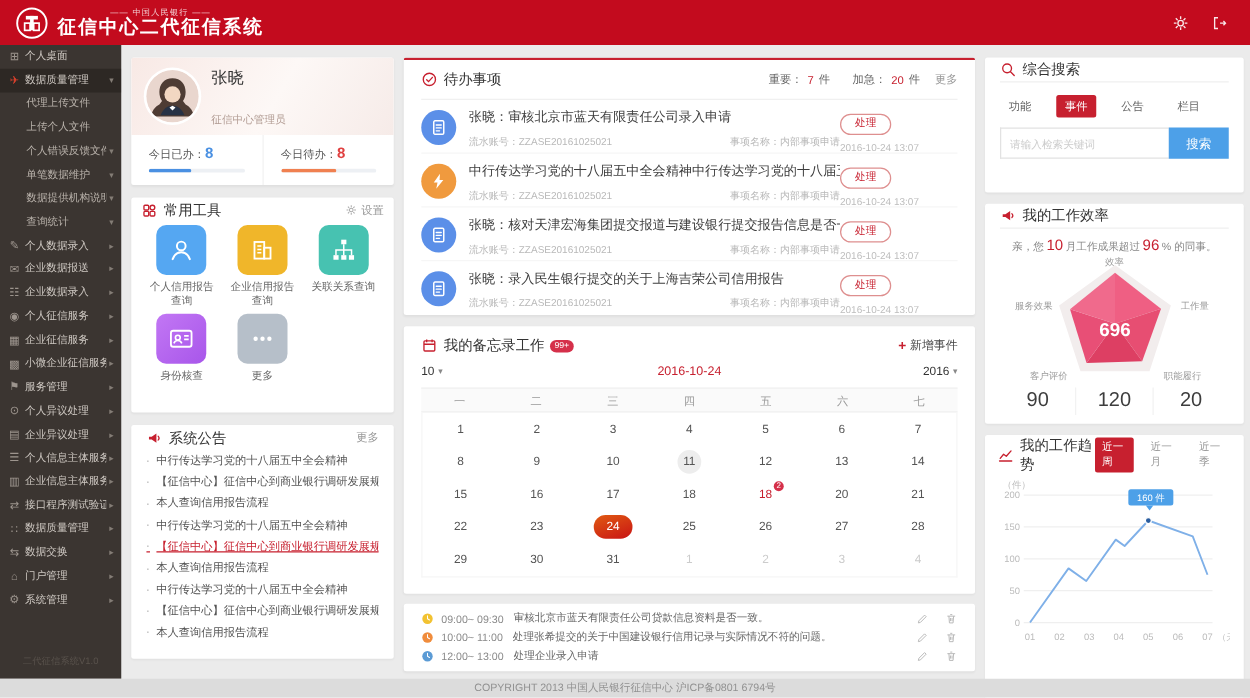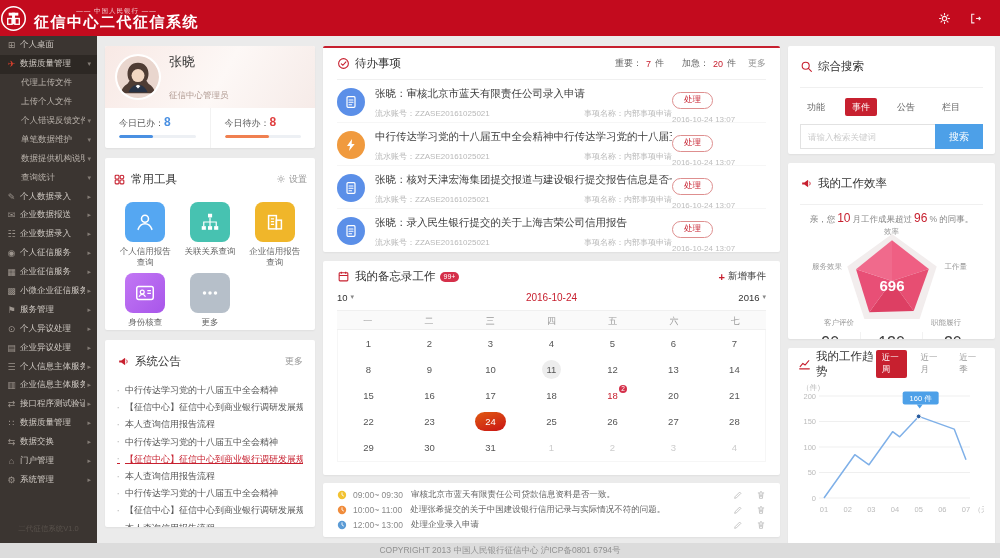--- a/index.html
+++ b/index.html
@@ -1,21 +1,21 @@
 <!DOCTYPE html>
 <html><head>
 <meta charset="utf-8">
 <style>
 *{margin:0;padding:0;box-sizing:border-box}
 html,body{width:1000px;height:558px}
 body{font-family:"Liberation Sans","DejaVu Sans",sans-serif;background:#ebebeb;overflow:hidden}
 .app{position:relative;width:1000px;height:558px;background:#ebebeb;overflow:hidden}
 
 
-.hdr{position:absolute;top:0;left:0;right:0;height:36px;background:#c30b1e;display:flex;align-items:center;color:#fff;z-index:5}
+.hdr{position:absolute;top:0;left:0;right:0;height:36px;background:#c30b1e;display:flex;align-items:center;padding-left:12px;color:#fff;z-index:5}
 .hdr-logo{width:27px;height:27px;flex:none}
 .hdr-titles{margin-left:7px;text-align:center}
 .hdr-small{font-size:6.5px;letter-spacing:1px;opacity:.8;line-height:7px}
 .hdr-title{font-family:"Liberation Serif","DejaVu Serif",serif;font-weight:bold;font-size:15px;letter-spacing:1.5px;line-height:16px}
 .hdr-right{margin-left:auto;display:flex;align-items:center;gap:18px;padding-right:18px}
 .hdr-ic{width:13px;height:13px;cursor:pointer;opacity:.9}
 
 
 .side{position:absolute;top:36px;left:0;bottom:15px;width:97px;background:#3b3531;display:flex;flex-direction:column;overflow:hidden;z-index:4}
 .side-item{height:18.9px;flex:none;display:flex;align-items:center;padding:0 6px;color:#cfc9c3;font-size:8.5px;cursor:pointer;white-space:nowrap}
@@ -27,21 +27,21 @@
 .side-item.active .s-ic{color:#d8402c}
 .side-ver{margin-top:auto;padding:9px 6px;font-size:7.5px;color:#59524c;text-align:center}
 
 
 .colA{position:absolute;left:105px;top:46px;width:210px}
 .colB{position:absolute;left:323px;top:46px;width:457px}
 .colC{position:absolute;left:788px;top:46px;width:207px}
 .card{background:#fff;border-radius:2px;box-shadow:0 1px 2px rgba(0,0,0,.05)}
 
 
-.hd-row{display:flex;align-items:center;height:42px}
+.hd-row{display:flex;align-items:center;height:20px}
 .sec-ic{width:13px;height:13px;flex:none}
 .hd-title{font-size:11.5px;color:#333;margin-left:5px;font-weight:normal}
 .hd-more{margin-left:auto;font-size:9px;color:#999;cursor:pointer}
 
 
 .pr-card{height:102px;overflow:hidden}
 .pr-top{height:62px;display:flex;align-items:center;padding:0 12px;background:linear-gradient(120deg,#f8e9e5,#fdf8f6 55%,#f6ebe8)}
 .avatar{width:42px;height:42px;border-radius:50%;overflow:hidden;flex:none;box-shadow:0 0 0 2px #fff}
 .pr-id{margin-left:10px}
 .pr-name{font-size:13px;color:#333}
@@ -383,44 +383,44 @@
               <span style="display:flex">
                 <svg viewBox="0 0 24 24" width="22" height="22">
                   <circle cx="12" cy="8.5" r="3.8" fill="none" stroke="#fff" stroke-width="1.7"></circle>
                   <path d="M4.5 20c1.4-4 4.2-6 7.5-6s6.1 2 7.5 6" fill="none" stroke="#fff" stroke-width="1.7" stroke-linecap="round"></path>
                 </svg>
               </span>
             </div>
           <div class="tool-lb">个人信用报告查询</div>
         </div>
           <div class="tool">
+          <div class="tool-ic" style="background: rgb(240, 182, 42);">
+              <span style="display:flex">
+                <svg viewBox="0 0 24 24" width="22" height="22">
+                  <rect x="5" y="5" width="8.5" height="14.5" fill="none" stroke="#fff" stroke-width="1.6"></rect>
+                  <rect x="13.5" y="10" width="5.5" height="9.5" fill="none" stroke="#fff" stroke-width="1.6"></rect>
+                  <path d="M7.5 8.5h3.5M7.5 11.5h3.5M7.5 14.5h3.5" stroke="#fff" stroke-width="1.3"></path>
+                </svg>
+              </span>
+            </div>
+          <div class="tool-lb">企业信用报告查询</div>
+        </div>
+          <div class="tool">
           <div class="tool-ic" style="background: rgb(71, 194, 177);">
               <span style="display:flex">
                 <svg viewBox="0 0 24 24" width="22" height="22">
                   <rect x="9.8" y="3" width="4.5" height="4" fill="#fff"></rect>
                   <rect x="3" y="16.5" width="4.5" height="4" fill="#fff"></rect>
                   <rect x="9.8" y="16.5" width="4.5" height="4" fill="#fff"></rect>
                   <rect x="16.5" y="16.5" width="4.5" height="4" fill="#fff"></rect>
                   <path d="M12 7v5M5.2 16.5V12h13.6v4.5M12 12v4.5" stroke="#fff" stroke-width="1.3" fill="none"></path>
                 </svg>
               </span>
             </div>
           <div class="tool-lb">关联关系查询</div>
-        </div>
-          <div class="tool">
-          <div class="tool-ic" style="background: rgb(240, 182, 42);">
-              <span style="display:flex">
-                <svg viewBox="0 0 24 24" width="22" height="22">
-                  <rect x="5" y="5" width="8.5" height="14.5" fill="none" stroke="#fff" stroke-width="1.6"></rect>
-                  <rect x="13.5" y="10" width="5.5" height="9.5" fill="none" stroke="#fff" stroke-width="1.6"></rect>
-                  <path d="M7.5 8.5h3.5M7.5 11.5h3.5M7.5 14.5h3.5" stroke="#fff" stroke-width="1.3"></path>
-                </svg>
-              </span>
-            </div>
-          <div class="tool-lb">企业信用报告查询</div>
         </div>
           <div class="tool">
           <div class="tool-ic" style="background: linear-gradient(135deg, rgb(194, 119, 244), rgb(168, 86, 234));">
               <span style="display:flex">
                 <svg viewBox="0 0 24 24" width="22" height="22">
                   <rect x="3" y="5" width="18" height="14" rx="2" fill="none" stroke="#fff" stroke-width="1.6"></rect>
                   <circle cx="9" cy="11" r="2.1" fill="none" stroke="#fff" stroke-width="1.4"></circle>
                   <path d="M5.5 16c.8-1.7 2-2.5 3.5-2.5s2.7.8 3.5 2.5" fill="none" stroke="#fff" stroke-width="1.4"></path>
                   <path d="M14.5 9.5h4M14.5 12.5h4" stroke="#fff" stroke-width="1.4"></path>
                 </svg>

